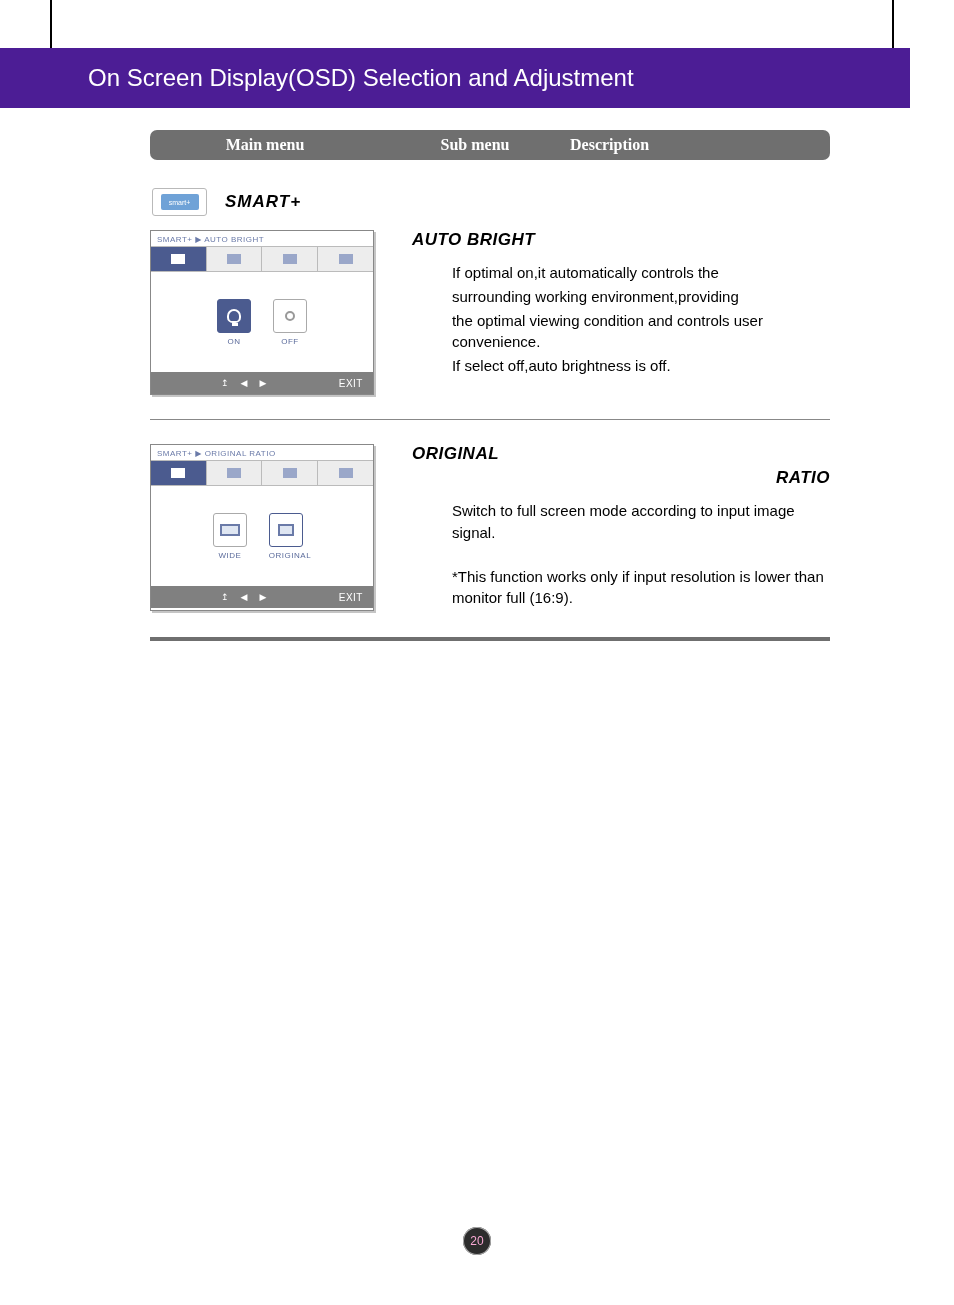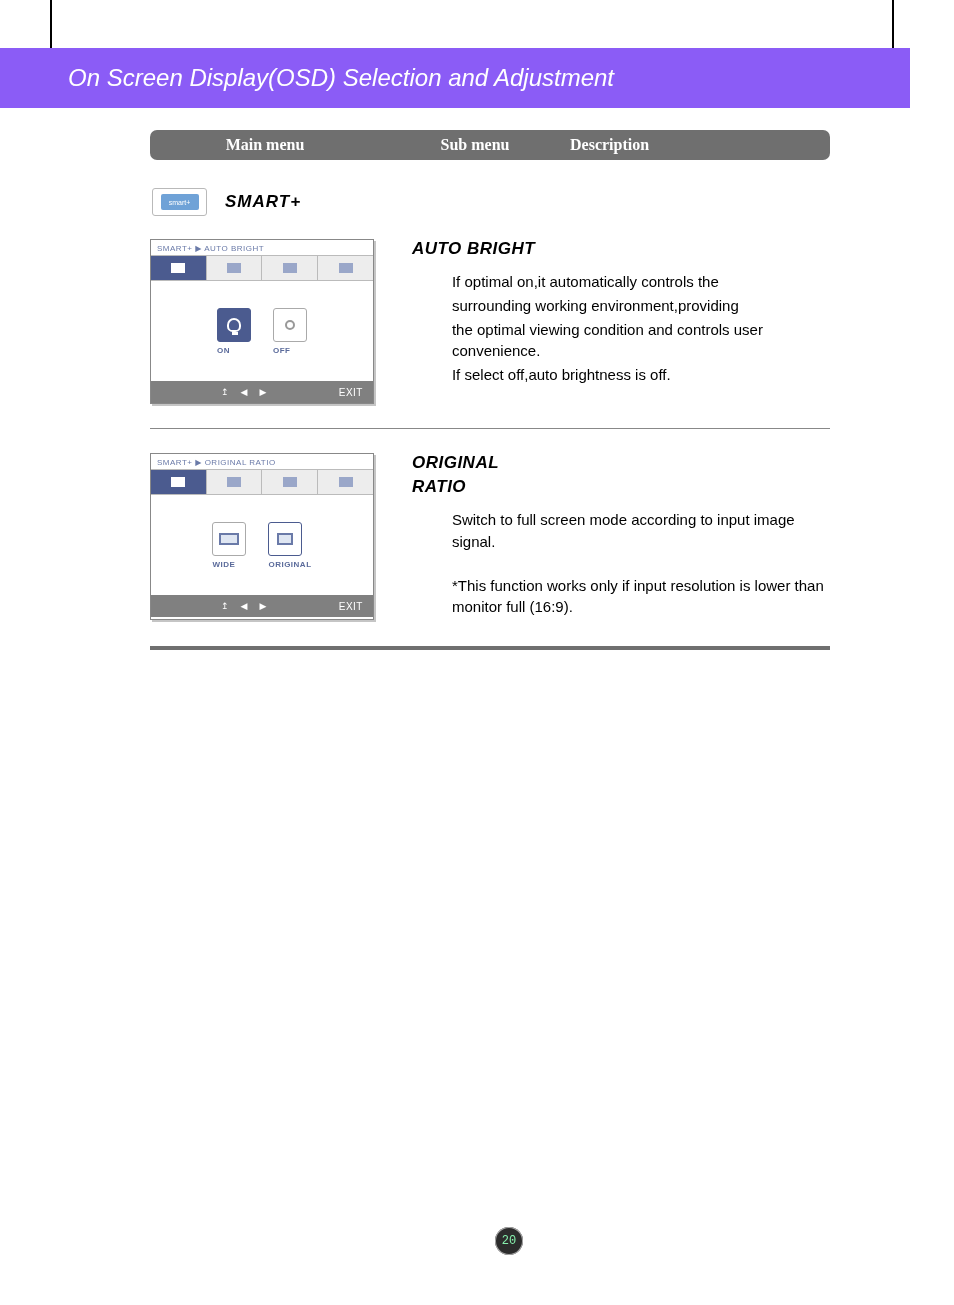--- a/index.html
+++ b/index.html
@@ -8,73 +8,72 @@
     height: 1305px;
     background: #fff;
     font-family: Arial, Helvetica, sans-serif;
     color: #000;
     position: relative;
   }
   .page-border-top { position:absolute; top:0; left:50px; width:2px; height:48px; background:#000; }
   .page-border-right{ position:absolute; top:0; right:60px; width:2px; height:48px; background:#000; }
   .black-banner {
     position:absolute; left:0; top:48px; width:910px; height:60px;
-    background:#8b5cf6; color:#fff; display:flex; align-items:center;
-    padding-left:68px; font-size:24px; font-weight:300;font-style:italic;
+    background:#4c1d95; color:#fff; display:flex; align-items:center;
+    padding-left:88px; font-size:24px; font-weight:300;
   }
   .content { position:absolute; left:150px; top:130px; width:680px; }
   .colhead {
     background:#6f6f6f; color:#fff; height:30px; display:flex; align-items:center;
     font-family: Georgia, 'Times New Roman', serif; font-style:italic; font-weight:bold; font-size:16px;border-radius:7px;
   }
   .colhead span:nth-child(1){ width:230px; text-align:center; font-style:normal;}
   .colhead span:nth-child(2){ width:190px; text-align:center; font-style:normal;}
   .colhead span:nth-child(3){ width:200px; text-align:left; font-style:normal;}
   .smart-badge-row { display:flex; align-items:center; gap:18px; margin:28px 0 6px 2px; }
   .badge {
     width:55px; height:28px; border:1px solid #b9b9b9; border-radius:3px;
     display:flex; align-items:center; justify-content:center; background:#fff;
   }
   .badge-inner { width:38px; height:16px; background:#6fa2d7; border-radius:2px; display:flex;align-items:center;justify-content:center;color:#fff;font-size:7px;}
   .smart-title { font-weight:bold; font-style:italic; font-size:17px; letter-spacing:1px; }
 
-  .row { display:flex; gap:38px; margin-top:23px; }
+  .row { display:flex; gap:38px; margin-top:14px; }
   .row + .divider { border-top:1px solid #888; margin:24px 0 24px 0; width:680px; }
   .osd-box {
     width:225px; background:#fff; border:1px solid #888;
     box-shadow: 2px 2px 0 #c5c5c5;
   }
   .osd-bc { font-size:8px; color:#6a7aa8; padding:4px 6px 2px 6px; letter-spacing:.5px;}
   .osd-bc .arrow { font-size:8px; }
   .osd-tabs { display:flex; background:#ededed; border-top:1px solid #bbb; border-bottom:1px solid #bbb;}
   .osd-tab { flex:1; height:24px; display:flex; align-items:center; justify-content:center; border-right:1px solid #bbb;}
   .osd-tab:last-child{border-right:none;}
   .osd-tab.selected { background:#4b5b8f;}
   .osd-body { height:100px; display:flex; align-items:center; justify-content:center; gap:22px;}
-  .opt { text-align:left;font-weight:bold; }
+  .opt { text-align:center; }
   .opt-tile { width:34px; height:34px; border:1px solid #aaa; border-radius:3px; display:flex;align-items:center;justify-content:center; background:#fff;}
   .opt-tile.sel { background:#4b5b8f; border-color:#4b5b8f;}
   .opt-label { font-size:8px; color:#5b6b9b; margin-top:4px; letter-spacing:.5px;}
   .osd-foot { background:#808080; height:22px; display:flex; align-items:center; color:#fff; font-size:9px;}
   .osd-foot .nav { flex:1; display:flex; gap:12px; padding-left:70px;}
   .osd-foot .exit { padding-right:10px; font-size:10px; letter-spacing:.5px;}
 
   .desc { width:420px; }
   .desc h3 { font-weight:bold; font-style:italic; font-size:17px; letter-spacing:.5px; margin-bottom:12px;}
-  .desc .ratio-line2 { margin-top:-8px; margin-bottom:12px;}
+  .desc .ratio-line2 { margin-top:-8px; margin-bottom:12px;text-align:right;}
   .desc p { font-size:15px; line-height:1.45; margin:0 0 2px 40px;}
   .desc p.note { margin-top:22px;}
   .thick-divider { height:4px; background:#6f6f6f; width:680px; margin-top:26px;}
 
   .page-num {
     position:absolute; left:50%; transform:translateX(-50%); bottom:50px;
-    width:28px; height:28px; border-radius:50%; background:#2c2c2c; color:#86efac;
-    display:flex; align-items:center; justify-content:center; font-size:12px; font-family:Liberation Mono, monospace;
+    width:28px; height:28px; border-radius:50%; background:#2c2c2c; color:#f9a8d4;
+    display:flex; align-items:center; justify-content:center; font-size:12px; font-family:Liberation Sans, sans-serif;
     box-shadow: inset 0 0 0 1px #aaa;
-    margin-left: 32px;
   }
 
   
   .ic-bulb { width:14px; height:14px; border:2px solid #fff; border-radius:50% 50% 40% 40%; position:relative;}
   .ic-bulb::after{content:"";position:absolute;left:3px;top:12px;width:6px;height:3px;background:#fff;}
   .ic-bulb-off { width:10px;height:10px;border:2px solid #999;border-radius:50%; }
   .ic-wide { width:20px;height:12px;border:2px solid #6a7aa8; background:#dfe6f2;}
   .ic-orig { width:16px;height:12px;border:2px solid #6a7aa8; background:#dfe6f2;}
   .tab-ic { width:14px; height:10px; background:#9aa7c9; }
   .tab-ic.sel { background:#fff;}

